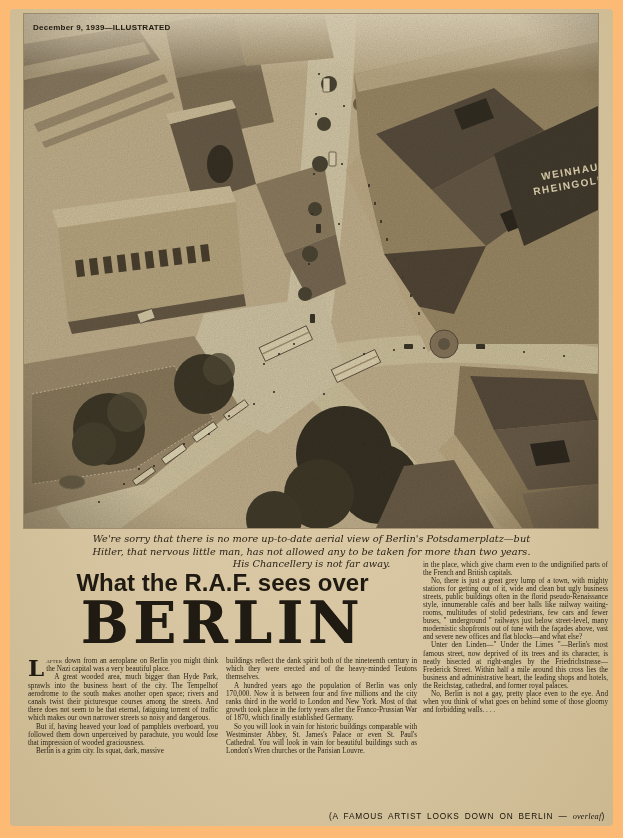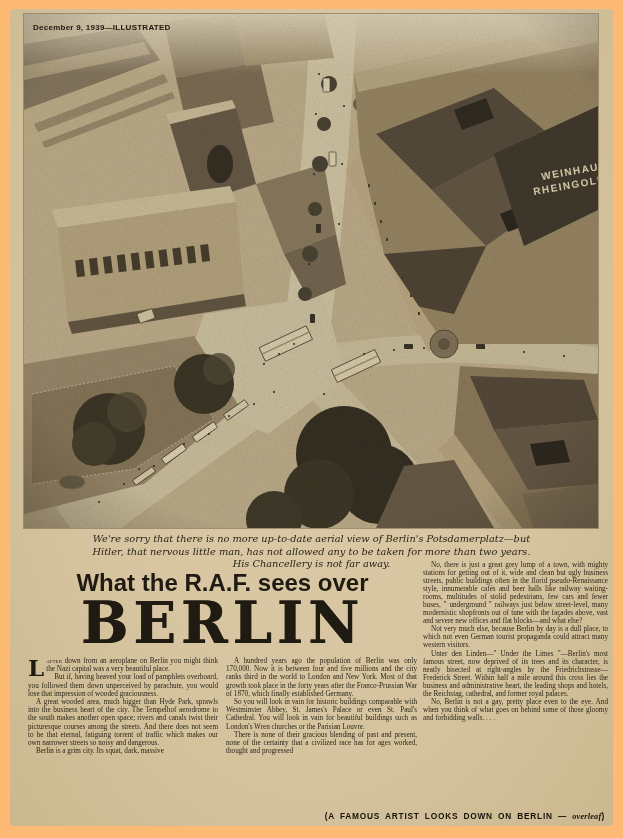--- a/index.html
+++ b/index.html
@@ -29,21 +29,21 @@
        text-align:justify;color:#251f14;}
   .col.c1{width:190px;flex:none;}
   .col.c2{flex:1;}
   .col.right{flex:1;line-height:8.05px;}
   .col p{margin:0;}
   .col p.ind{text-indent:8px;}
   .dropcap{float:left;font-family:"DejaVu Serif",serif;font-weight:bold;font-size:23px;
        line-height:19px;padding:1px 2px 0 0;color:#1f1a12;}
   .sc{font-variant:small-caps;}
   .footer{position:absolute;right:8px;bottom:5px;font-family:"Liberation Sans",sans-serif;
-       font-weight:bold;font-size:8.3px;letter-spacing:.8px;word-spacing:2px;color:#171209;}
+       font-weight:normal;font-size:8.3px;letter-spacing:.8px;word-spacing:2px;color:#171209;}
   .footer i{font-family:"Liberation Serif",serif;letter-spacing:.2px;}
 </style>
 </head>
 <body>
 
 <div class="stage">
   <div class="paper">
 
     <div class="photo">
       <svg width="574" height="514" viewBox="0 0 574 514">
@@ -252,34 +252,34 @@
 
     <div class="caption">We're sorry that there is no more up-to-date aerial view of Berlin's Potsdamerplatz—but Hitler, that nervous little man, has not allowed any to be taken for more than two years.  His Chancellery is not far away.</div>
 
     <div class="content">
       <div class="left-block">
         <div class="kicker">What the R.A.F. sees over</div>
         <div class="title">BERLIN</div>
         <div class="cols">
           <div class="col c1">
             <p><span class="dropcap">L</span><span class="sc">after</span><span> down from an aeroplane on Berlin you might think the Nazi capital was a very beautiful place.</span></p>
+            <p class="ind">A great wooded area, much bigger than Hyde Park, sprawls into the business heart of the city.  The Tempelhof aerodrome to the south makes another open space; rivers and canals twist their picturesque courses among the streets.  And there does not seem to be that eternal, fatiguing torrent of traffic which makes our own narrower streets so noisy and dangerous.</p>
             <p class="ind">But if, having heaved your load of pamphlets overboard, you followed them down unperceived by parachute, you would lose that impression of wooded graciousness.</p>
-            <p class="ind">A great wooded area, much bigger than Hyde Park, sprawls into the business heart of the city.  The Tempelhof aerodrome to the south makes another open space; rivers and canals twist their picturesque courses among the streets.  And there does not seem to be that eternal, fatiguing torrent of traffic which makes our own narrower streets so noisy and dangerous.</p>
             <p class="ind">Berlin is a grim city.  Its squat, dark, massive</p>
           </div>
           <div class="col c2">
+            <p>buildings reflect the dank spirit both of the nineteenth century in which they were erected and of the heavy-minded Teutons themselves.</p>
             <p class="ind">A hundred years ago the population of Berlin was only 170,000.  Now it is between four and five millions and the city ranks third in the world to London and New York.  Most of that growth took place in the forty years after the Franco-Prussian War of 1870, which finally established Germany.</p>
             <p class="ind">So you will look in vain for historic buildings comparable with Westminster Abbey, St. James's Palace or even St. Paul's Cathedral.  You will look in vain for beautiful buildings such as London's Wren churches or the Parisian Louvre.</p>
-            <p class="ind">There is none of their gracious blending of past and present, none of the certainty that a civilized race has for ages worked, thought and progressed</p>
           </div>
         </div>
       </div>
       <div class="col right">
+        <p>in the place, which give charm even to the undignified parts of the French and British capitals.</p>
         <p class="ind">No, there is just a great grey lump of a town, with mighty stations for getting out of it, wide and clean but ugly business streets, public buildings often in the florid pseudo-Renaissance style, innumerable cafés and beer halls like railway waiting-rooms, multitudes of stolid pedestrians, few cars and fewer buses, " underground " railways just below street-level, many modernistic shopfronts out of tune with the façades above, vast and severe new offices and flat blocks—and what else?</p>
-        <p class="ind">Not very much else, because Berlin by day is a dull place, to which not even German tourist propaganda could attract many western visitors.</p>
         <p class="ind">Unter den Linden—" Under the Limes "—Berlin's most famous street, now deprived of its trees and its character, is neatly bisected at right-angles by the Friedrichstrasse—Frederick Street.  Within half a mile around this cross lies the business and administrative heart, the leading shops and hotels, the Reichstag, cathedral, and former royal palaces.</p>
         <p class="ind">No, Berlin is not a gay, pretty place even to the eye.  And when you think of what goes on behind some of those gloomy and forbidding walls. . . .</p>
       </div>
     </div>
 
     <div class="footer"><span>(A FAMOUS ARTIST LOOKS DOWN ON BERLIN — </span><i>overleaf</i><span>)</span></div>
 
   </div>
 </div>
 

